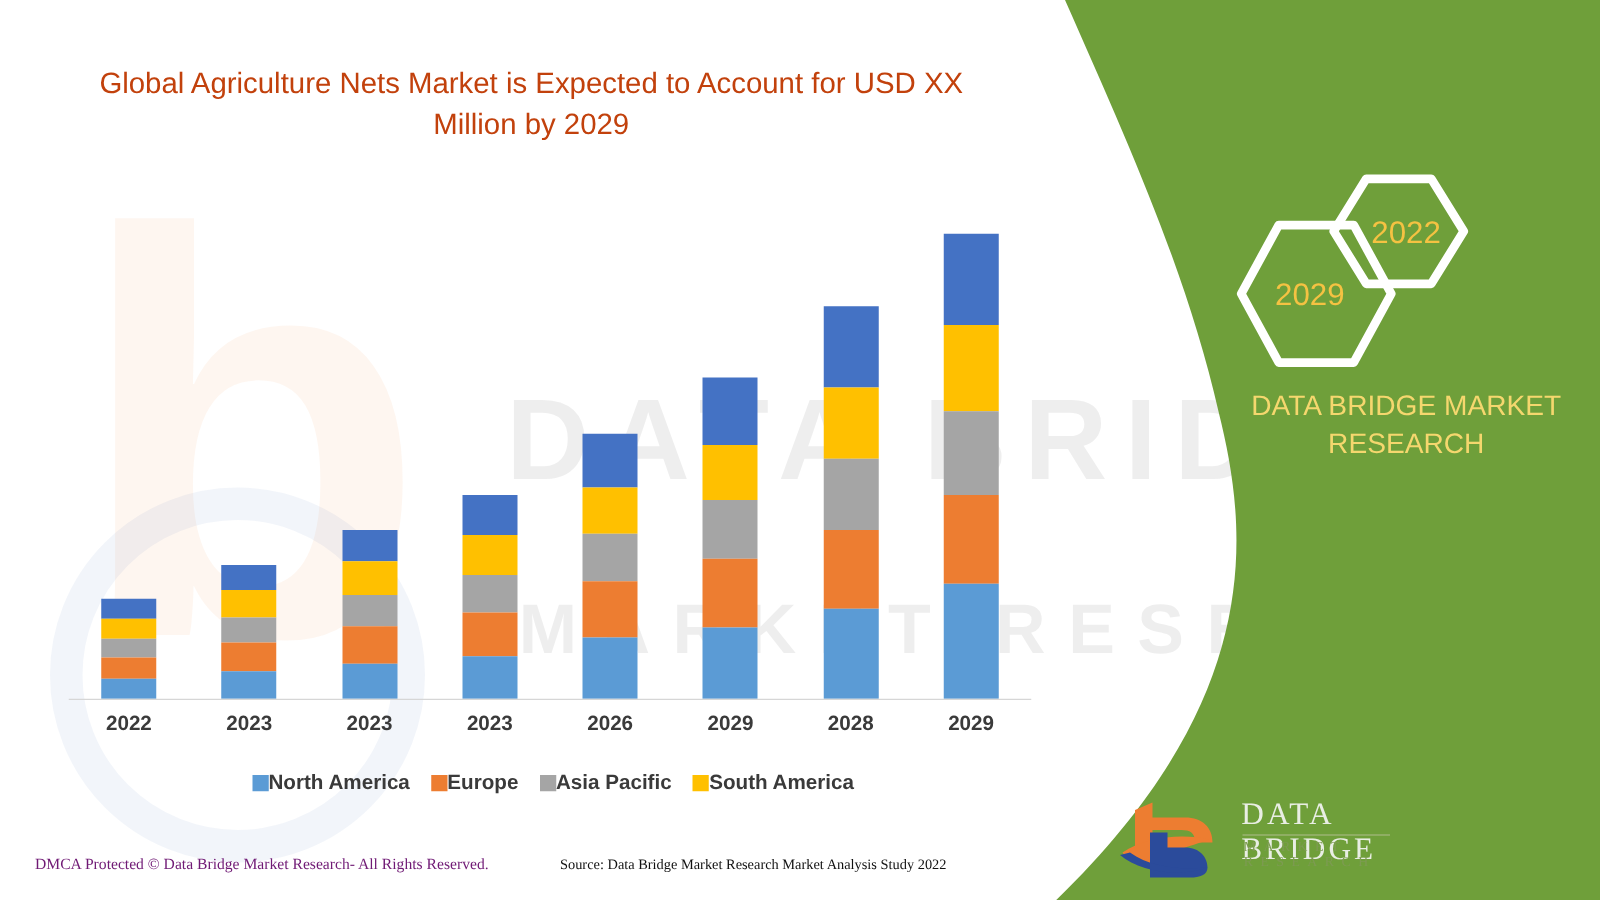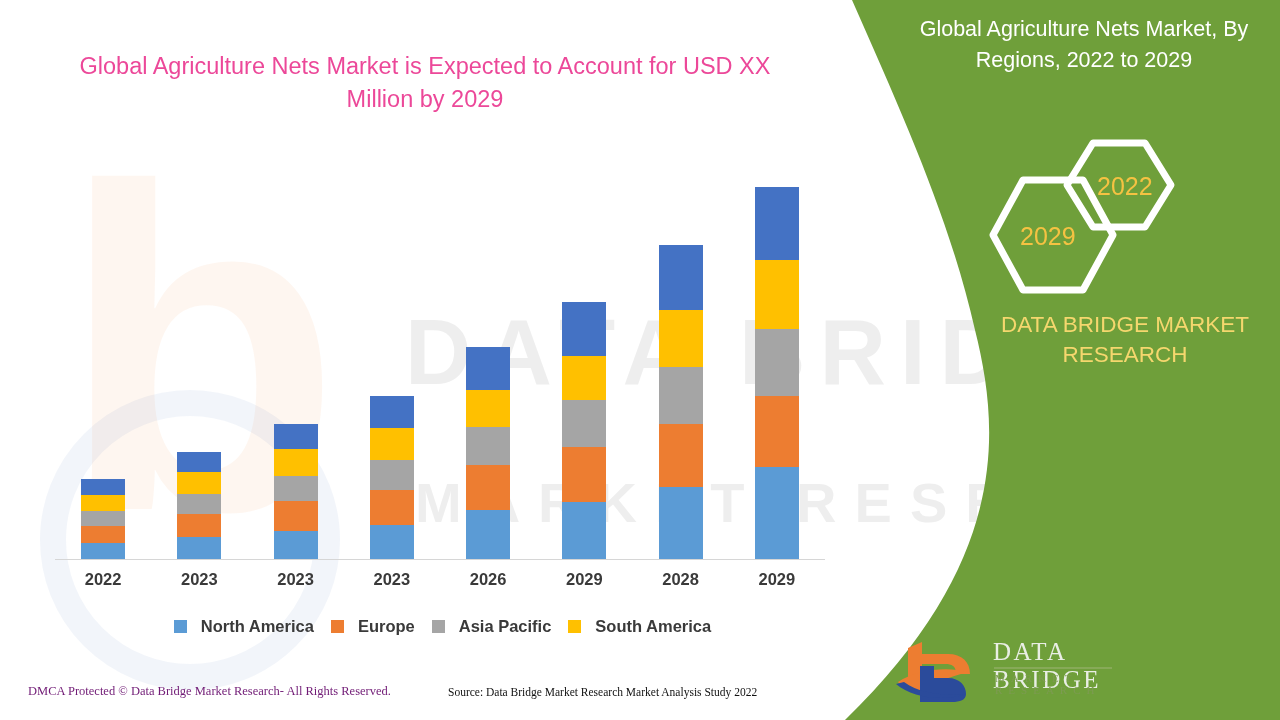--- a/index.html
+++ b/index.html
@@ -36,21 +36,21 @@
     font-size:56px; letter-spacing:18px; font-weight:700;
     color:rgba(120,120,120,.13);
     white-space:nowrap;
   }
 
   
   .chart-title{
     position:absolute; left:60px; top:50px; width:730px;
     text-align:center;
     font-size:23.5px; line-height:1.42;
-    color:#ec4899;
+    color:#c2410c;
   }
 
   
   .plot{
     position:absolute; left:55px; top:160px;
     width:770px; height:400px;
   }
   .axis-line{
     position:absolute; left:0; bottom:0; width:770px; height:1px;
     background:#d6d6d6;
@@ -70,21 +70,21 @@
   .xlabel{
     width:44px; text-align:center;
     font-size:16.5px; font-weight:700; color:#3a3a3a;
   }
 
   
   .legend{
     position:absolute; left:55px; top:617px; width:775px;
     display:flex; justify-content:center; align-items:center; gap:17px;
   }
-  .lg-item{ display:flex; align-items:center; gap:14px; }
+  .lg-item{ display:flex; align-items:center; gap:0; }
   .lg-sw{ width:13px; height:13px; display:block; }
   .lg-tx{ font-size:16.5px; font-weight:700; color:#3a3a3a; white-space:nowrap; }
 
   
   .footer-left{
     position:absolute; left:28px; top:684px;
     font-family:"Liberation Serif", serif;
     font-size:12.5px; color:#701a75; white-space:nowrap;
   }
   .footer-right{
@@ -244,21 +244,20 @@
 
   <div class="footer-left">DMCA Protected © Data Bridge Market Research- All Rights Reserved.</div>
   <div class="footer-right">Source: Data Bridge Market Research Market Analysis Study 2022</div>
 
   <div class="green-panel">
     <svg viewBox="0 0 1280 720" xmlns="http://www.w3.org/2000/svg">
       <path d="M 852 0 L 1280 0 L 1280 720 L 845 720 C 1010 560 1000 430 975 330 C 950 220 905 120 852 0 Z" fill="#6F9F3A"></path>
     </svg>
   </div>
 
-  <div class="gp-title">Global Agriculture Nets Market, By Regions, 2022 to 2029</div>
 
   <div class="hex-area">
     <svg width="210" height="165" viewBox="0 0 210 165" xmlns="http://www.w3.org/2000/svg">
       <polygon points="108,8 160,8 186,50 160,92 108,92 82,50" fill="none" stroke="#ffffff" stroke-width="7" stroke-linejoin="round"></polygon>
       <polygon points="38,45 98,45 128,100 98,155 38,155 8,100" fill="none" stroke="#ffffff" stroke-width="7" stroke-linejoin="round"></polygon>
     </svg>
   </div>
   <div class="hex-label hex-2029" style="left:1020px; top:222px;">2029</div>
   <div class="hex-label hex-2022" style="left:1097px; top:172px;">2022</div>
 

